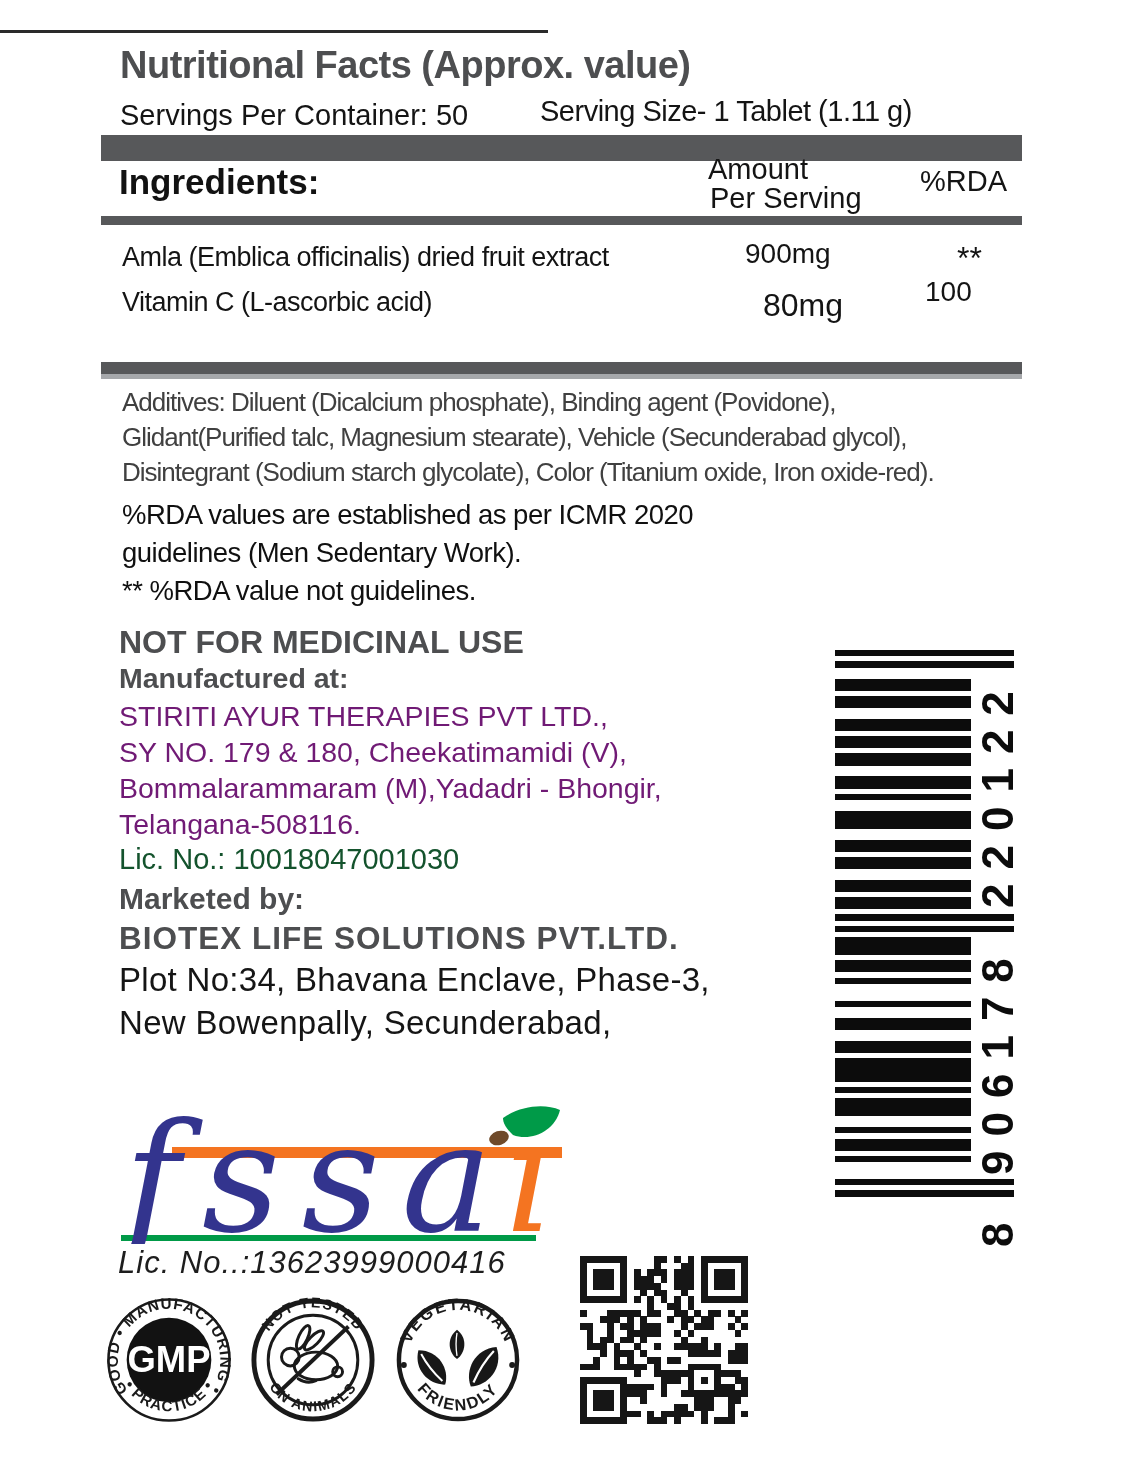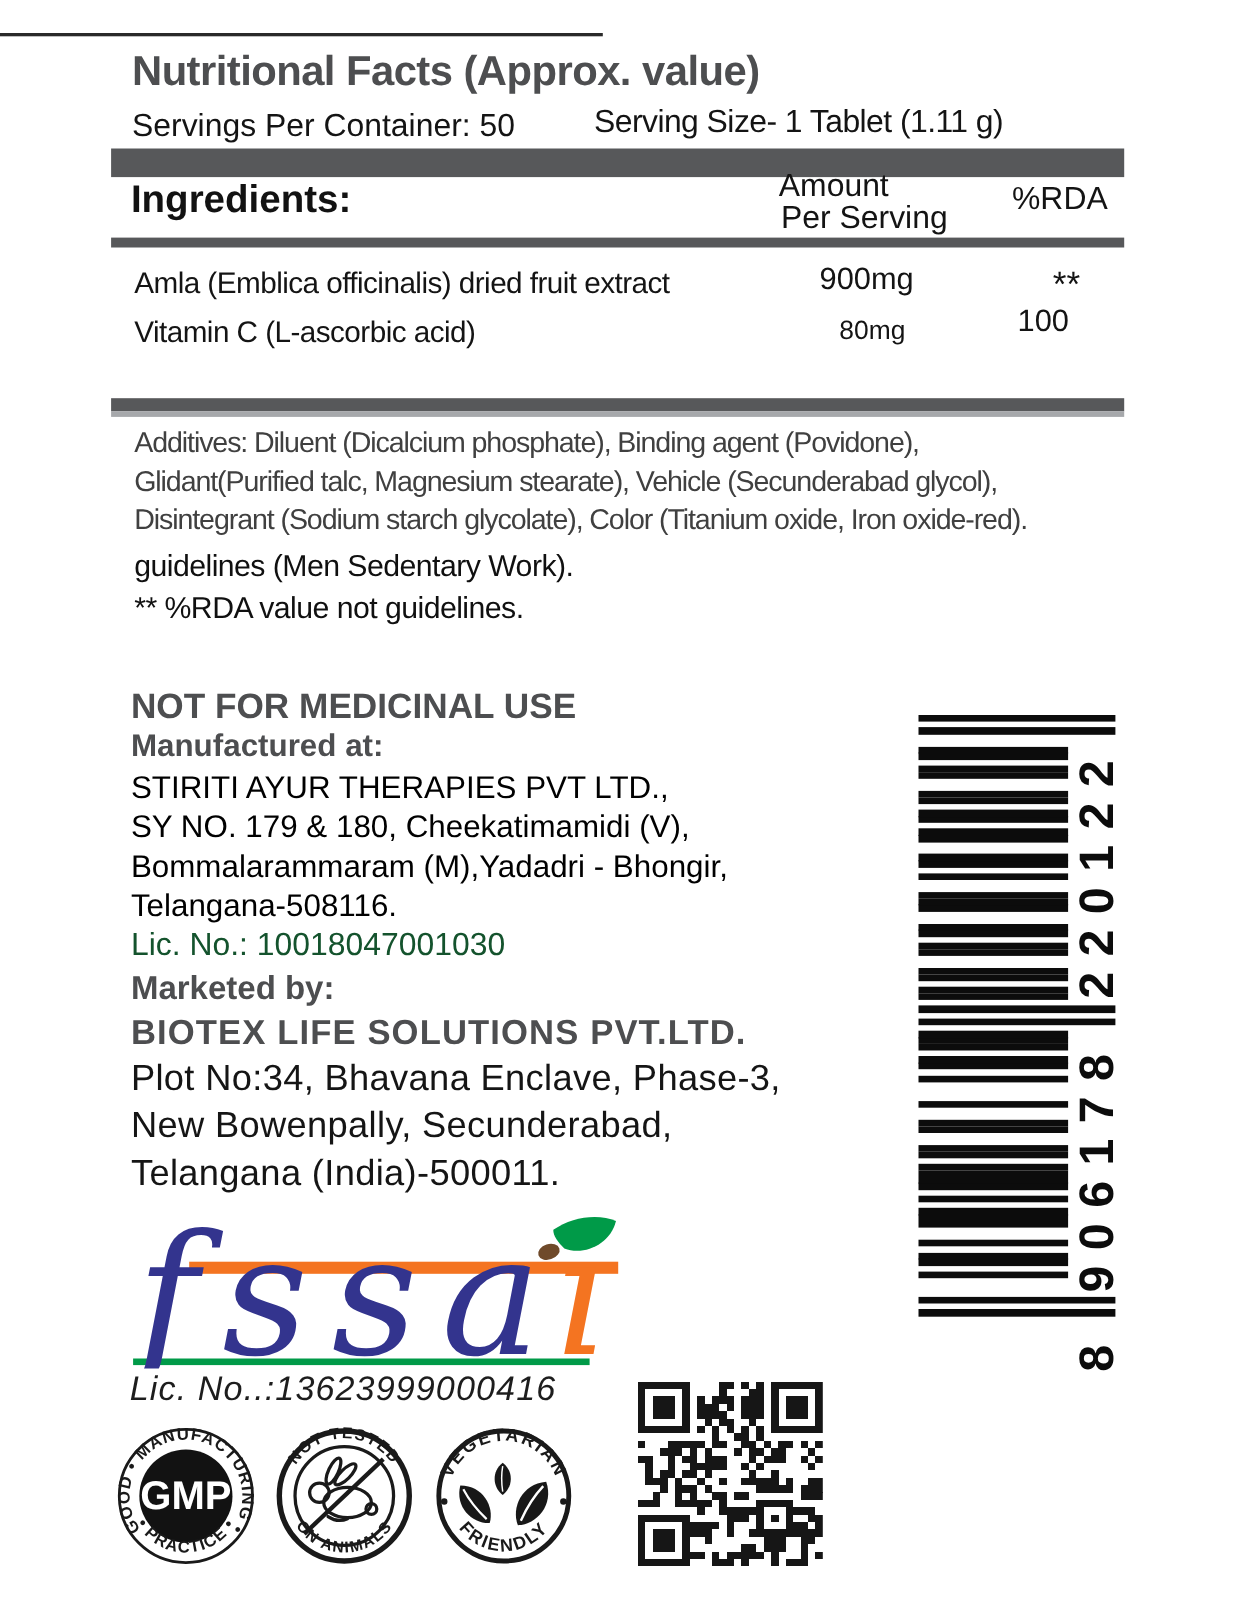--- a/index.html
+++ b/index.html
@@ -34,53 +34,53 @@
   <div class="abs" style="left:710px;top:182px;font-size:29px;">Per Serving</div>
   <div class="abs" style="left:920px;top:165px;font-size:29px;">%RDA</div>
 
   <div class="bar" style="top:216px;height:9px;"></div>
 
   <div class="abs" style="left:122px;top:242px;font-size:27px;letter-spacing:-0.5px;">Amla (Emblica officinalis) dried fruit extract</div>
   <div class="abs" style="left:745px;top:238px;font-size:28px;">900mg</div>
   <div class="abs" style="left:957px;top:240px;font-size:32px;">**</div>
 
   <div class="abs" style="left:122px;top:287px;font-size:27px;letter-spacing:-0.5px;">Vitamin C (L-ascorbic acid)</div>
-  <div class="abs" style="left:763px;top:287px;font-size:24px;">80mg</div>
+  <div class="abs" style="left:763px;top:287px;font-size:32px;">80mg</div>
   <div class="abs" style="left:925px;top:276px;font-size:28px;">100</div>
 
   <div class="bar" style="top:362px;height:12px;"></div>
   <div class="abs" style="left:101px;top:374px;width:921px;height:5px;background:#A6A8AB;"></div>
 
   <div class="abs" style="left:122px;top:385px;font-size:26px;line-height:35px;letter-spacing:-1px;color:#404040;">
     <div class="line">Additives: Diluent (Dicalcium phosphate), Binding agent (Povidone),</div>
     <div class="line">Glidant(Purified talc, Magnesium stearate), Vehicle (Secunderabad glycol),</div>
     <div class="line">Disintegrant (Sodium starch glycolate), Color (Titanium oxide, Iron oxide-red).</div>
   </div>
 
   <div class="abs" style="left:122px;top:496px;font-size:27.5px;line-height:38px;letter-spacing:-0.5px;color:#101010;">
+    <div class="line">%RDA values are established as per ICMR 2020</div>
     <div class="line">guidelines (Men Sedentary Work).</div>
     <div class="line">** %RDA value not guidelines.</div>
   </div>
 
   <div class="abs bold gray" style="left:119px;top:624px;font-size:32px;">NOT FOR MEDICINAL USE</div>
   <div class="abs bold gray" style="left:119px;top:662px;font-size:28.5px;">Manufactured at:</div>
-  <div class="abs" style="left:119px;top:698px;font-size:28.5px;line-height:36px;color:#000000;">
+  <div class="abs" style="left:119px;top:698px;font-size:28.5px;line-height:36px;color:#701a75;">
     <div class="line">STIRITI AYUR THERAPIES PVT LTD.,</div>
     <div class="line">SY NO. 179 &amp; 180, Cheekatimamidi (V),</div>
     <div class="line">Bommalarammaram (M),Yadadri - Bhongir,</div>
     <div class="line">Telangana-508116.</div>
   </div>
   <div class="abs" style="left:119px;top:843px;font-size:29px;color:#14532d;">Lic. No.: 10018047001030</div>
 
   <div class="abs bold gray" style="left:119px;top:882px;font-size:30px;">Marketed by:</div>
   <div class="abs bold gray" style="left:119px;top:920px;font-size:31.5px;letter-spacing:1px;">BIOTEX LIFE SOLUTIONS PVT.LTD.</div>
   <div class="abs" style="left:119px;top:958px;font-size:33px;line-height:43px;color:#151515;letter-spacing:0.3px;">
     <div class="line">Plot No:34, Bhavana Enclave, Phase-3,</div>
     <div class="line">New Bowenpally, Secunderabad,</div>
-    <div class="line">Telangana (India)-500011.</div>
   </div>
 
   <svg class="abs" style="left:118px;top:1104px;" width="445" height="140" viewBox="0 0 445 140">
     <rect x="54" y="43" width="390" height="11" fill="#F47421"></rect>
     <rect x="3" y="131" width="415" height="6" fill="#009A48"></rect>
     <text class="fssai-word" x="6" y="127" font-size="152" fill="#33348E" textLength="368" lengthAdjust="spacing">fssa</text>
     <text class="fssai-word" x="384" y="127" font-size="152" fill="#F47421">ı</text>
     <path d="M385,14 C402,2 426,-1 442,6 C437,27 413,38 395,31 C389,25 385,20 385,14 Z" fill="#009A48"></path>
     <ellipse cx="381" cy="34" rx="10" ry="7" transform="rotate(-18 381 34)" fill="#6F4A2A"></ellipse>
   </svg>

